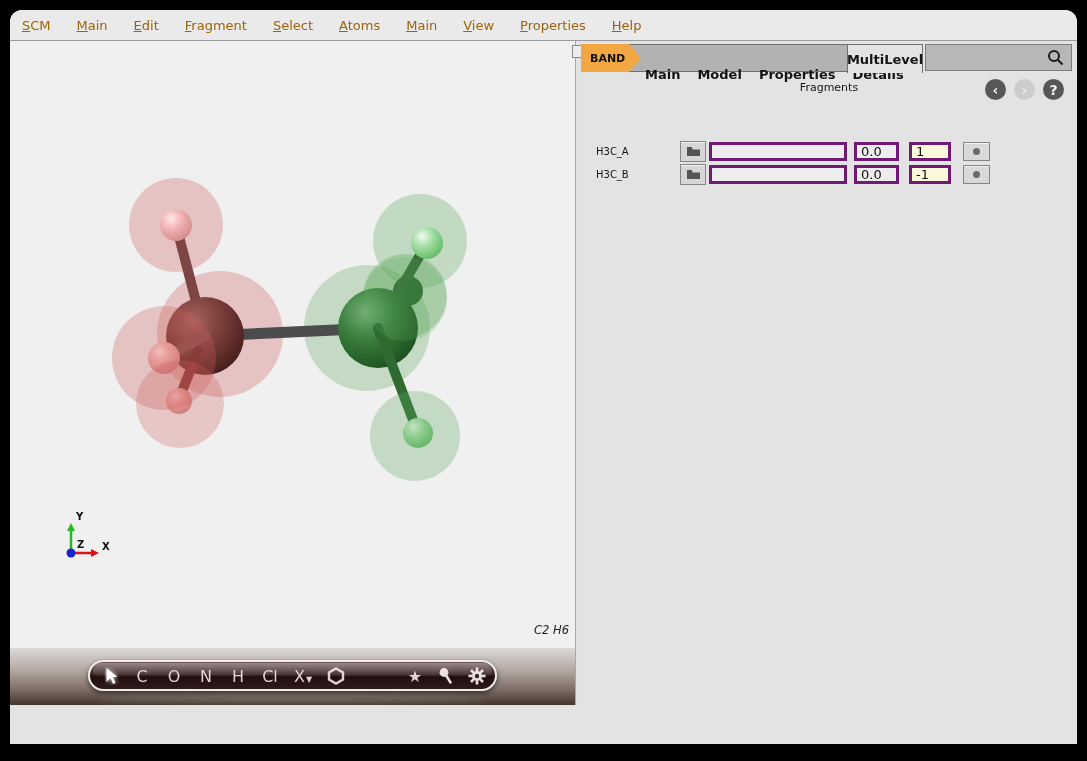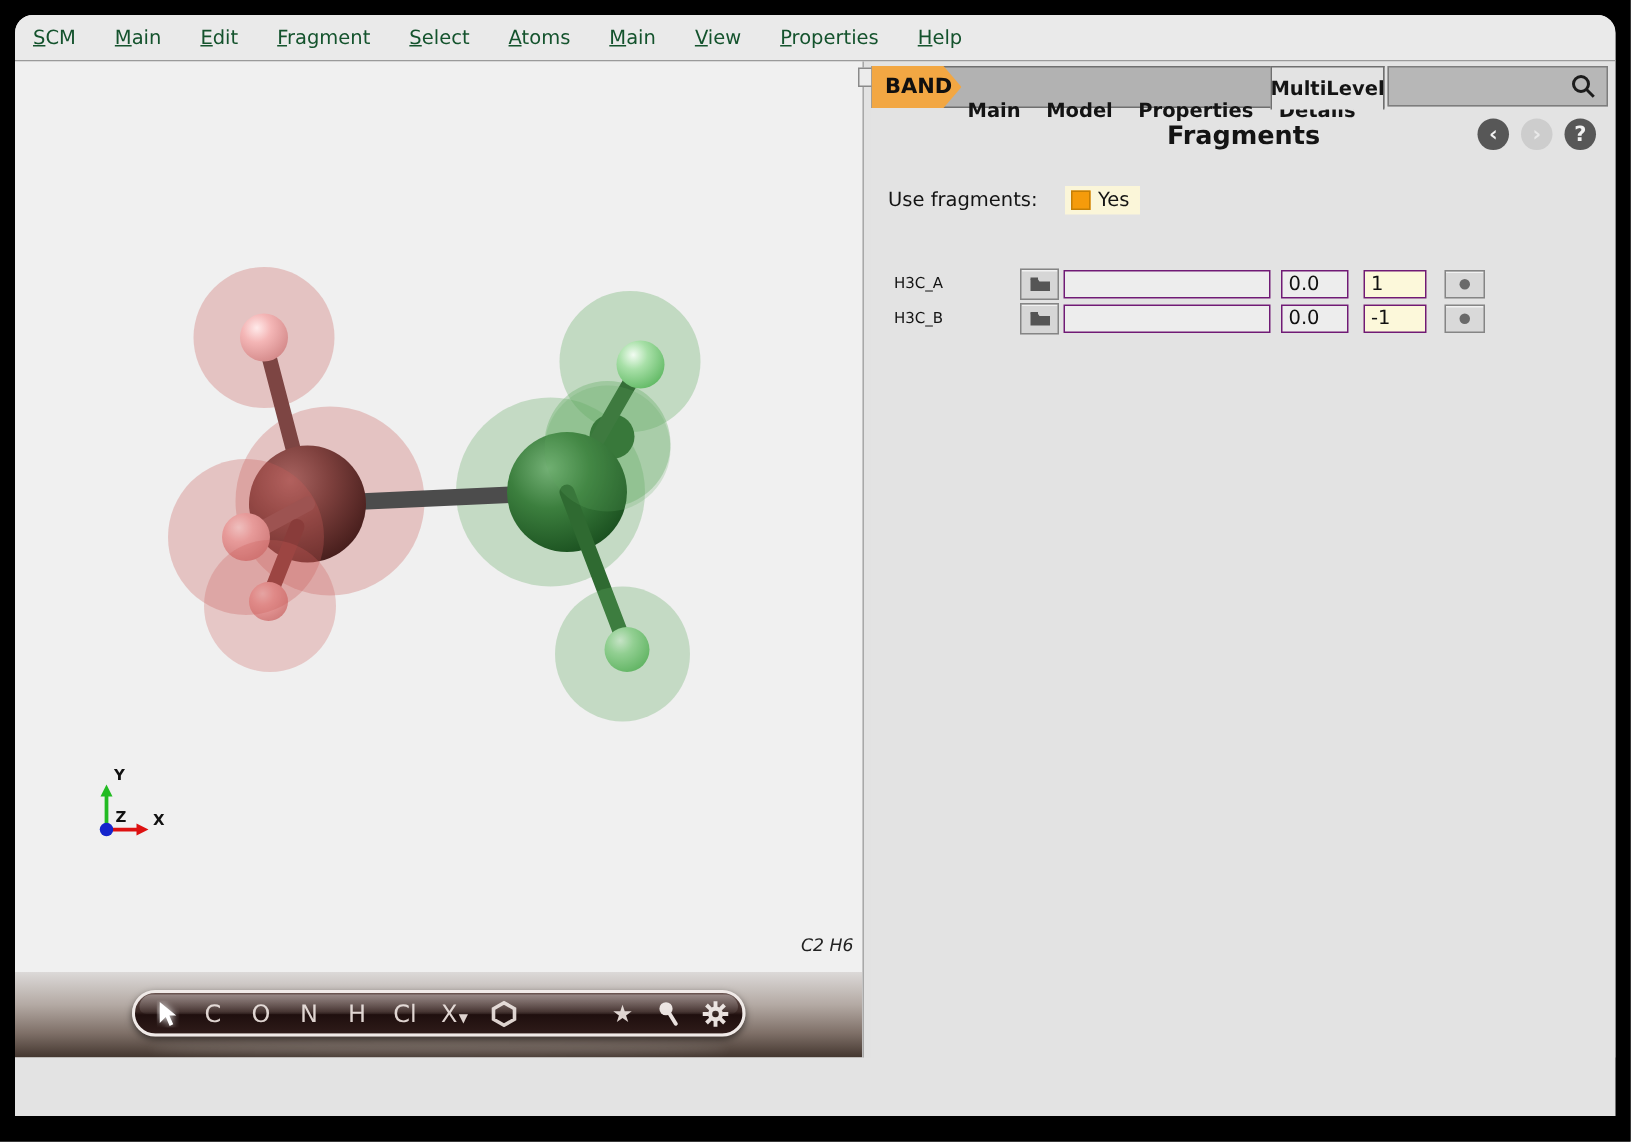--- a/index.html
+++ b/index.html
@@ -10,21 +10,21 @@
   .titlebar { height:38px; background:#242424; position:relative; display:flex; align-items:center; justify-content:center; }
   .titlebar-title { color:#fff; font-size:14px; font-weight:bold; letter-spacing:.2px; }
   .win-controls { position:absolute; right:12px; top:50%; transform:translateY(-50%); display:flex; gap:11px; }
   .win-btn { width:23px; height:23px; border-radius:50%; background:#3d3d3d; display:flex; align-items:center; justify-content:center; color:#dcdcdc; cursor:pointer; }
   .glyph-min { width:10px; height:2px; background:#dcdcdc; display:block; }
   .glyph-max { width:9px; height:9px; border:1.5px solid #dcdcdc; display:block; }
   .glyph-close { font-size:15px; line-height:1; color:#dcdcdc; }
 
   
   .menubar { height:31px; background:#eaeaea; border-bottom:1px solid #9a9a9a; display:flex; align-items:center; padding-left:12px; gap:26px; }
-  .menu-item { font-size:13px; color:#14532d; cursor:pointer; }
+  .menu-item { font-size:13px; color:#a16207; cursor:pointer; }
   .menu-item::first-letter { text-decoration:underline; }
 
   
   .main { display:flex; height:664px; }
   .viewer { width:565px; position:relative; background:#f0f0f0; overflow:hidden; }
   .sash { width:6px; background:#e2e2e2; border-left:1px solid #a8a8a8; position:relative; }
   .sash-handle { position:absolute; left:-4px; top:4px; width:11px; height:13px; background:#ececec; border:1px solid #8a8a8a; }
   .rightpanel { width:496px; background:#e3e3e3; position:relative; }
 
   
@@ -40,32 +40,32 @@
   .pill::after { content:""; position:absolute; left:3px; right:3px; top:1px; height:13px; border-radius:14px 14px 8px 8px;
     background:linear-gradient(180deg,rgba(255,255,255,.32),rgba(255,255,255,.04)); pointer-events:none; }
   .pill-reflect { position:absolute; left:90px; top:47px; width:385px; height:9px; border-radius:50%;
     background:rgba(255,255,255,.13); filter:blur(3px); }
   .pit { position:absolute; top:50%; transform:translate(-50%,-50%); color:#ded3cf; font-size:16px; cursor:pointer; display:flex; align-items:center; }
   .pit-caret { font-size:8px; margin-left:1px; margin-top:7px; color:#ded3cf; }
 
   
   .tabrow { position:relative; height:31px; }
   .tabstrip { position:absolute; left:0; top:3px; width:342px; height:28px; background:#b2b2b2; border:1px solid #6f6f6f; }
-  .tab-band { position:absolute; left:0; top:3px; width:60px; height:28px; background:#f2a743; color:#101010; font-weight:bold; font-size:14px;
+  .tab-band { position:absolute; left:0; top:3px; width:60px; height:28px; background:#f2a743; color:#101010; font-weight:bold; font-size:11px;
     display:flex; align-items:center; padding-left:9px; clip-path:polygon(0 0,48px 0,60px 50%,48px 100%,0 100%); cursor:pointer; }
   .tab-labels { position:absolute; left:64px; top:3px; height:28px; display:flex; align-items:center; gap:17px; }
   .tab-label { font-weight:bold; font-size:13px; color:#141414; cursor:pointer;margin-top:32px; }
   .tab-active { position:absolute; left:266px; top:3px; width:76px; height:29px; background:#e3e3e3; border:1px solid #6f6f6f; border-bottom:none;
     display:flex; align-items:center; justify-content:center; font-weight:bold; font-size:13px; color:#141414; cursor:pointer; }
   .searchbox { position:absolute; left:344px; top:3px; width:147px; height:27px; background:#b7b7b7; border:1px solid #7d7d7d;
     display:flex; align-items:center; justify-content:flex-end; padding-right:7px; cursor:text; }
 
   
   .headerrow { position:relative; height:34px; }
-  .panel-title { position:absolute; left:0; right:0; text-align:center; top:9px; font-weight:bold; font-size:17px; color:#141414; }
+  .panel-title { position:absolute; left:0; right:0; text-align:center; top:9px; font-weight:normal; font-size:11px; color:#141414; }
   .navbtns { position:absolute; right:13px; top:7px; display:flex; gap:8px; }
   .navbtn { width:21px; height:21px; border-radius:50%; display:flex; align-items:center; justify-content:center;
     font-size:14px; font-weight:bold; cursor:pointer; }
   .navbtn.dark { background:#575757; color:#f2f2f2; }
   .navbtn.disabled { background:#cdcdcd; color:#e9e9e9; }
 
   
   .ufrow { margin-top:17px; padding-left:11px; display:flex; align-items:center; height:21px; }
   .uf-label { font-size:13px; color:#141414; width:118px; }
   .yesbox { background:#fbf6d9; display:flex; align-items:center; gap:5px; padding:2px 7px 2px 4px; cursor:pointer; }
@@ -73,21 +73,21 @@
   .yes-label { font-size:13px; color:#141414; }
 
   
   .ftable { margin-top:34px; padding-left:15px; }
   .fhead { display:flex; font-size:13px; color:#141414; height:17px; }
   .fh1{width:84px}.fh2{width:174px}.fh3{width:55px}.fh4{width:54px}.fh5{width:27px}
   .frow { display:flex; align-items:center; height:23px; }
   .cell-fragment { width:84px; font-size:10px; color:#141414; }
   .btn-folder { width:26px; height:21px; margin-right:3px; background:#d6d6d6; border:1px solid #858585;
     display:flex; align-items:center; justify-content:center; cursor:pointer; box-shadow:inset 0 1px 0 #f2f2f2; }
-  .field { height:19px; background:#ededed; border:1px solid #701a75; font-family:"DejaVu Sans",sans-serif; font-size:13px; color:#111; padding:0 4px; }
+  .field { height:19px; background:#ededed; border:3px solid #701a75; font-family:"DejaVu Sans",sans-serif; font-size:13px; color:#111; padding:0 4px; }
   .field-file { width:138px; margin-right:7px; }
   .field-charge { width:45px; margin-right:10px; }
   .field-spin { width:42px; margin-right:12px; background:#fcf8da; }
   .btn-open { width:27px; height:19px; background:#d9d9d9; border:1px solid #858585; display:flex; align-items:center; justify-content:center;
     cursor:pointer; box-shadow:inset 0 1px 0 #f2f2f2; }
   .dot { width:7px; height:7px; border-radius:50%; background:#6a6a6a; }
 </style>
 </head>
 <body>
 
@@ -249,27 +249,20 @@
 
       <div class="headerrow">
         <div class="panel-title">Fragments</div>
         <div class="navbtns">
           <span class="navbtn dark">‹</span>
           <span class="navbtn disabled">›</span>
           <span class="navbtn dark">?</span>
         </div>
       </div>
 
-      <div class="ufrow">
-        <span class="uf-label">Use fragments:</span>
-        <span class="yesbox">
-          <span class="checkbox"></span>
-          <span class="yes-label">Yes</span>
-        </span>
-      </div>
 
       <div class="ftable">
 
         <div class="frow">
           <span class="cell-fragment">H3C_A</span>
           <span class="btn-folder">
             <svg width="15" height="11">
               <path d="M1,3 L1,10 L14,10 L14,3.6 L7,3.6 L5.8,2 L1,2 Z" fill="#555"></path>
                 <rect x="1" y="1" width="5" height="1.4" fill="#555"></rect>
             </svg>

